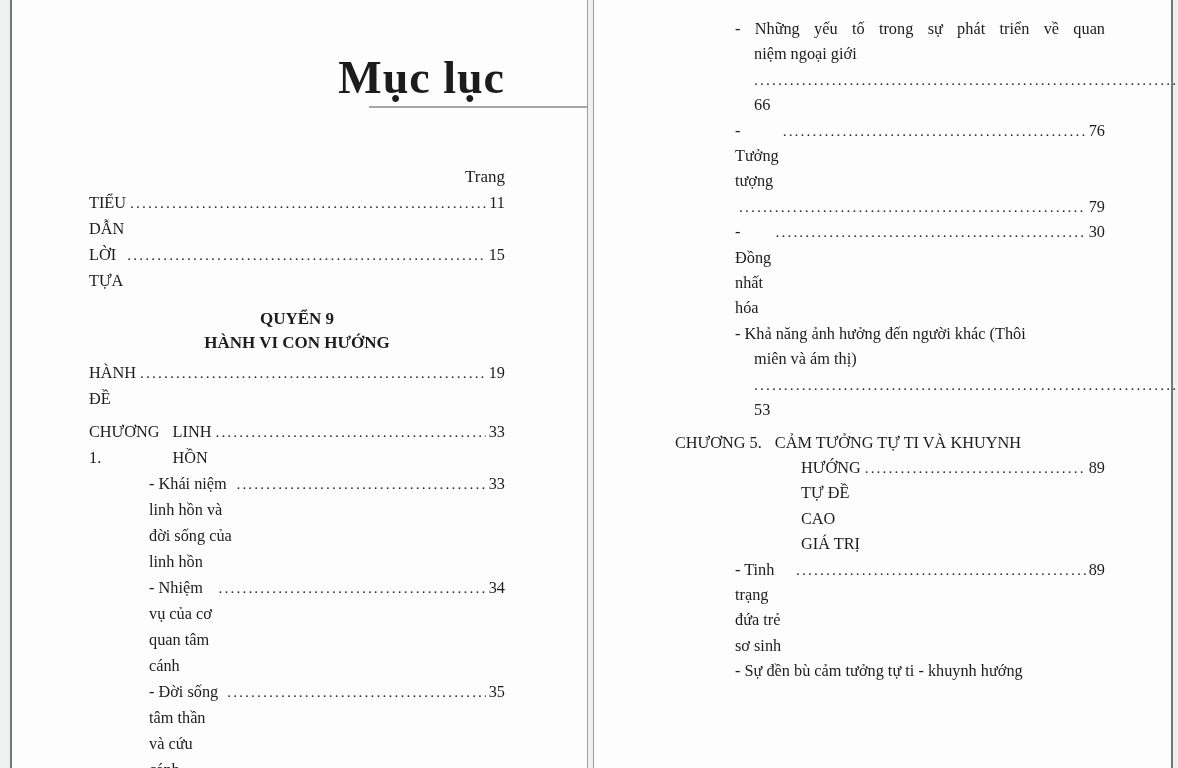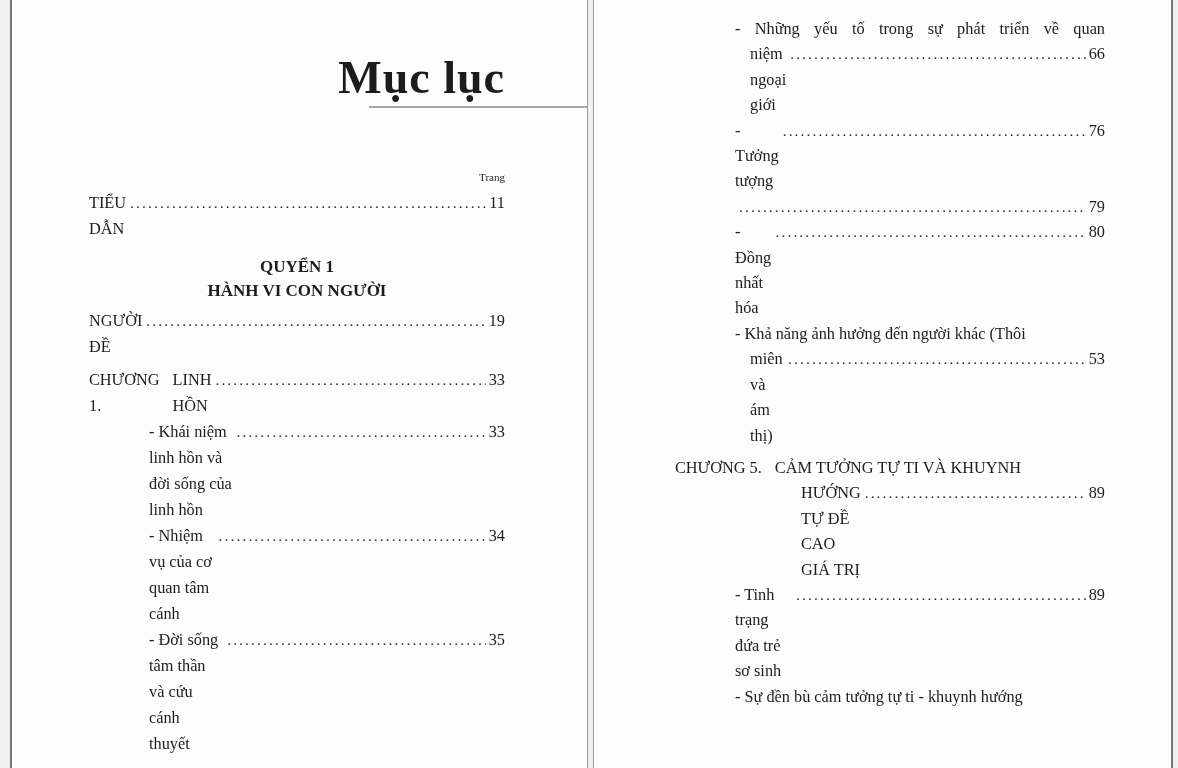--- a/index.html
+++ b/index.html
@@ -35,34 +35,34 @@
   }
   .title-rule {
     position: absolute;
     top: 106px; left: 357px; right: 0;
     height: 2px;
     background: #a6a6a6;
   }
   .trang-row {
     margin-top: 64px;
     text-align: right;
-    font-size: 11px;
+    font-size: 17px;
     line-height: 26px;
   }
 
   
   .toc-list { font-size: 16.3px; }
   .page-left  .toc-list .line { line-height: 26px; }
   .page-right .toc-list .line { line-height: 25.4px; }
 
   .entry .line.last { display: flex; align-items: baseline; }
   .entry .line.first { display: block; }
 
   .entry.sub { padding-left: 60px; }
-  .entry.sub .line.sub-cont { padding-left: 15px; }
+  .entry.sub .line.sub-cont { padding-left: 15px; flex-direction: column; }
   .entry.chapter { margin-top: 7px; }
   .entry.chapter .line.ch-cont { padding-left: 126px; }
   .prefix { margin-right: 13px; }
 
   .line.justify { text-align: justify; text-align-last: justify; }
 
   .dots {
     flex: 1 1 auto;
     overflow: hidden;
     white-space: nowrap;
@@ -96,27 +96,34 @@
       <div class="doc-title">Mục lục</div>
       <div class="trang-row">Trang</div>
       <div class="toc-list">
           <div class="entry main">
             <div class="line last">
               <span class="txt">TIỂU DẪN</span>
               <span class="dots"></span>
               <span class="pg">11</span>
             </div>
           </div>
+          <div class="entry main">
+            <div class="line last">
+              <span class="txt">LỜI TỰA</span>
+              <span class="dots"></span>
+              <span class="pg">15</span>
+            </div>
+          </div>
           <div class="group-heading">
-            <div>QUYỂN 1</div>
-            <div>HÀNH VI CON NGƯỜI</div>
+            <div>QUYỂN 9</div>
+            <div>HÀNH VI CON HƯỚNG</div>
           </div>
           <div class="entry main">
             <div class="line last">
-              <span class="txt">NGƯỜI ĐỀ</span>
+              <span class="txt">HÀNH ĐỀ</span>
               <span class="dots"></span>
               <span class="pg">19</span>
             </div>
           </div>
           <div class="entry chapter">
             <div class="line last">
               <span class="prefix">CHƯƠNG 1.</span>
               <span class="txt">LINH HỒN</span>
               <span class="dots"></span>
               <span class="pg">33</span>
@@ -168,21 +175,21 @@
           <div class="entry sub">
             <div class="line last">
               <span class="dots"></span>
               <span class="pg">79</span>
             </div>
           </div>
           <div class="entry sub">
             <div class="line last">
               <span class="txt">- Đồng nhất hóa</span>
               <span class="dots"></span>
-              <span class="pg">80</span>
+              <span class="pg">30</span>
             </div>
           </div>
           <div class="entry sub">
             <div class="line first">- Khả năng ảnh hưởng đến người khác (Thôi</div>
             <div class="line last sub-cont">
               <span class="txt">miên và ám thị)</span>
               <span class="dots"></span>
               <span class="pg">53</span>
             </div>
           </div>

